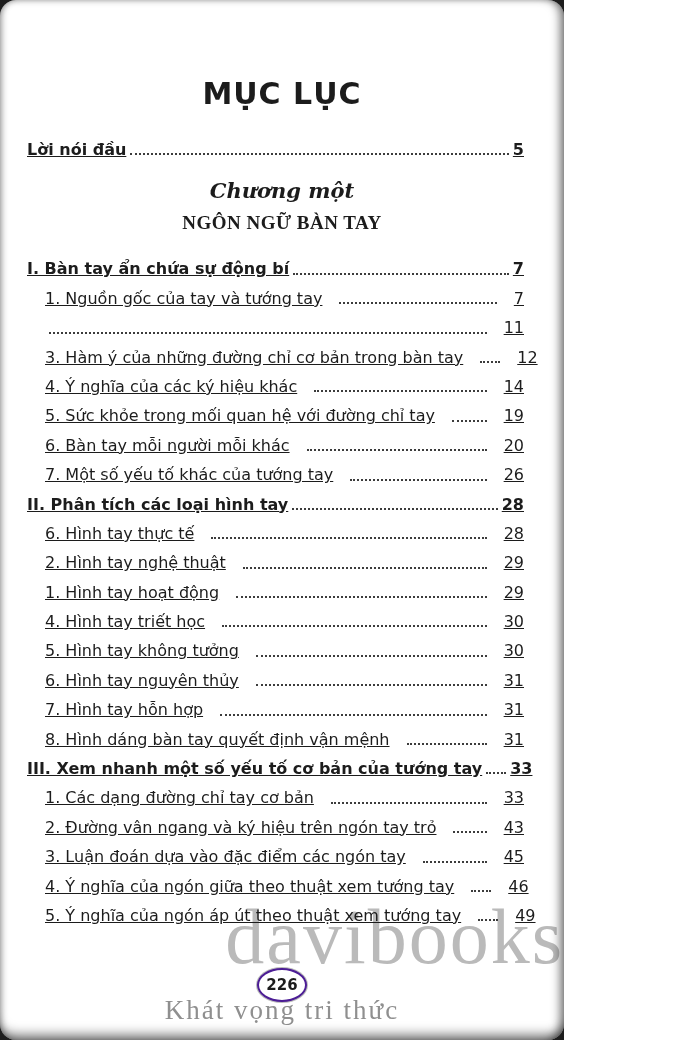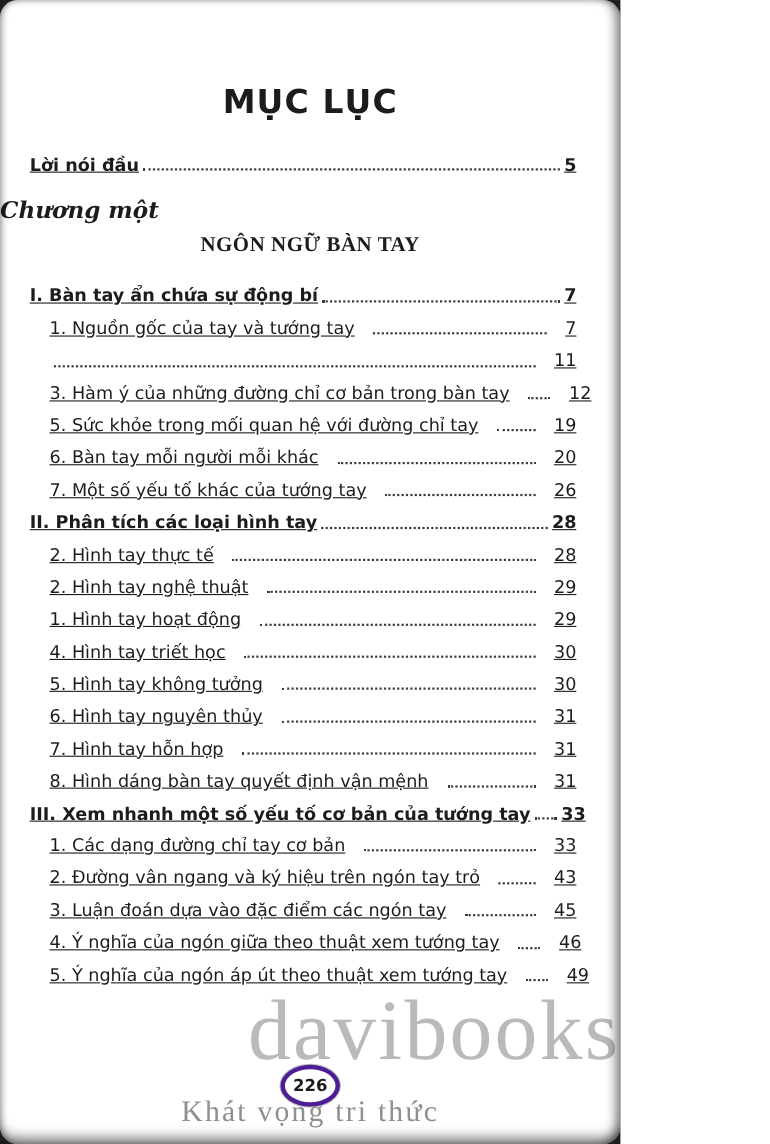--- a/index.html
+++ b/index.html
@@ -47,21 +47,21 @@
   .entry .leader {
     flex: 1;
     border-bottom: 2px dotted #3c3c3c;
     margin: 0 4px 9px 4px;
     min-width: 20px;
   }
   .entry.section { font-weight: bold; }
   .entry.item { padding-left: 18px; gap: 13px; }
   .chapter-sub {
     margin-top: 14px;
-    text-align: left;
+    text-align: center;
     font-family: "DejaVu Serif", serif;
     font-style: italic;
     font-weight: bold;
     font-size: 21px;
     position: relative;
     z-index: 2;
   }
   .chapter-title {
     margin-top: 9px;
     text-align: center;
@@ -86,21 +86,21 @@
     z-index: 1;
     pointer-events: none;
   }
   .page-badge {
     position: absolute;
     left: 50%;
     top: 968px;
     transform: translateX(-50%);
     width: 46px;
     height: 30px;
-    border: 4px solid #4c1d95;
+    border: 2px solid #4c1d95;
     border-radius: 50%;
     background: #ffffff;
     display: flex;
     align-items: center;
     justify-content: center;
     font-size: 15px;
     font-weight: bold;
     z-index: 3;
     box-shadow: 0 0 0 1px rgba(60,60,60,0.35);
   }
@@ -149,41 +149,46 @@
       <div class="entry item">
         <span class="leader"></span>
         <span class="pagenum">11</span>
       </div>
       <div class="entry item">
         <span class="label">3. Hàm ý của những đường chỉ cơ bản trong bàn tay</span>
         <span class="leader"></span>
         <span class="pagenum">12</span>
       </div>
       <div class="entry item">
+        <span class="label">4. Ý nghĩa của các ký hiệu khác</span>
+        <span class="leader"></span>
+        <span class="pagenum">14</span>
+      </div>
+      <div class="entry item">
         <span class="label">5. Sức khỏe trong mối quan hệ với đường chỉ tay</span>
         <span class="leader"></span>
         <span class="pagenum">19</span>
       </div>
       <div class="entry item">
         <span class="label">6. Bàn tay mỗi người mỗi khác</span>
         <span class="leader"></span>
         <span class="pagenum">20</span>
       </div>
       <div class="entry item">
         <span class="label">7. Một số yếu tố khác của tướng tay</span>
         <span class="leader"></span>
         <span class="pagenum">26</span>
       </div>
       <div class="entry section">
         <span class="label">II. Phân tích các loại hình tay</span>
         <span class="leader"></span>
         <span class="pagenum">28</span>
       </div>
       <div class="entry item">
-        <span class="label">2. Hình tay thực tế</span>
+        <span class="label">6. Hình tay thực tế</span>
         <span class="leader"></span>
         <span class="pagenum">28</span>
       </div>
       <div class="entry item">
         <span class="label">2. Hình tay nghệ thuật</span>
         <span class="leader"></span>
         <span class="pagenum">29</span>
       </div>
       <div class="entry item">
         <span class="label">1. Hình tay hoạt động</span>

